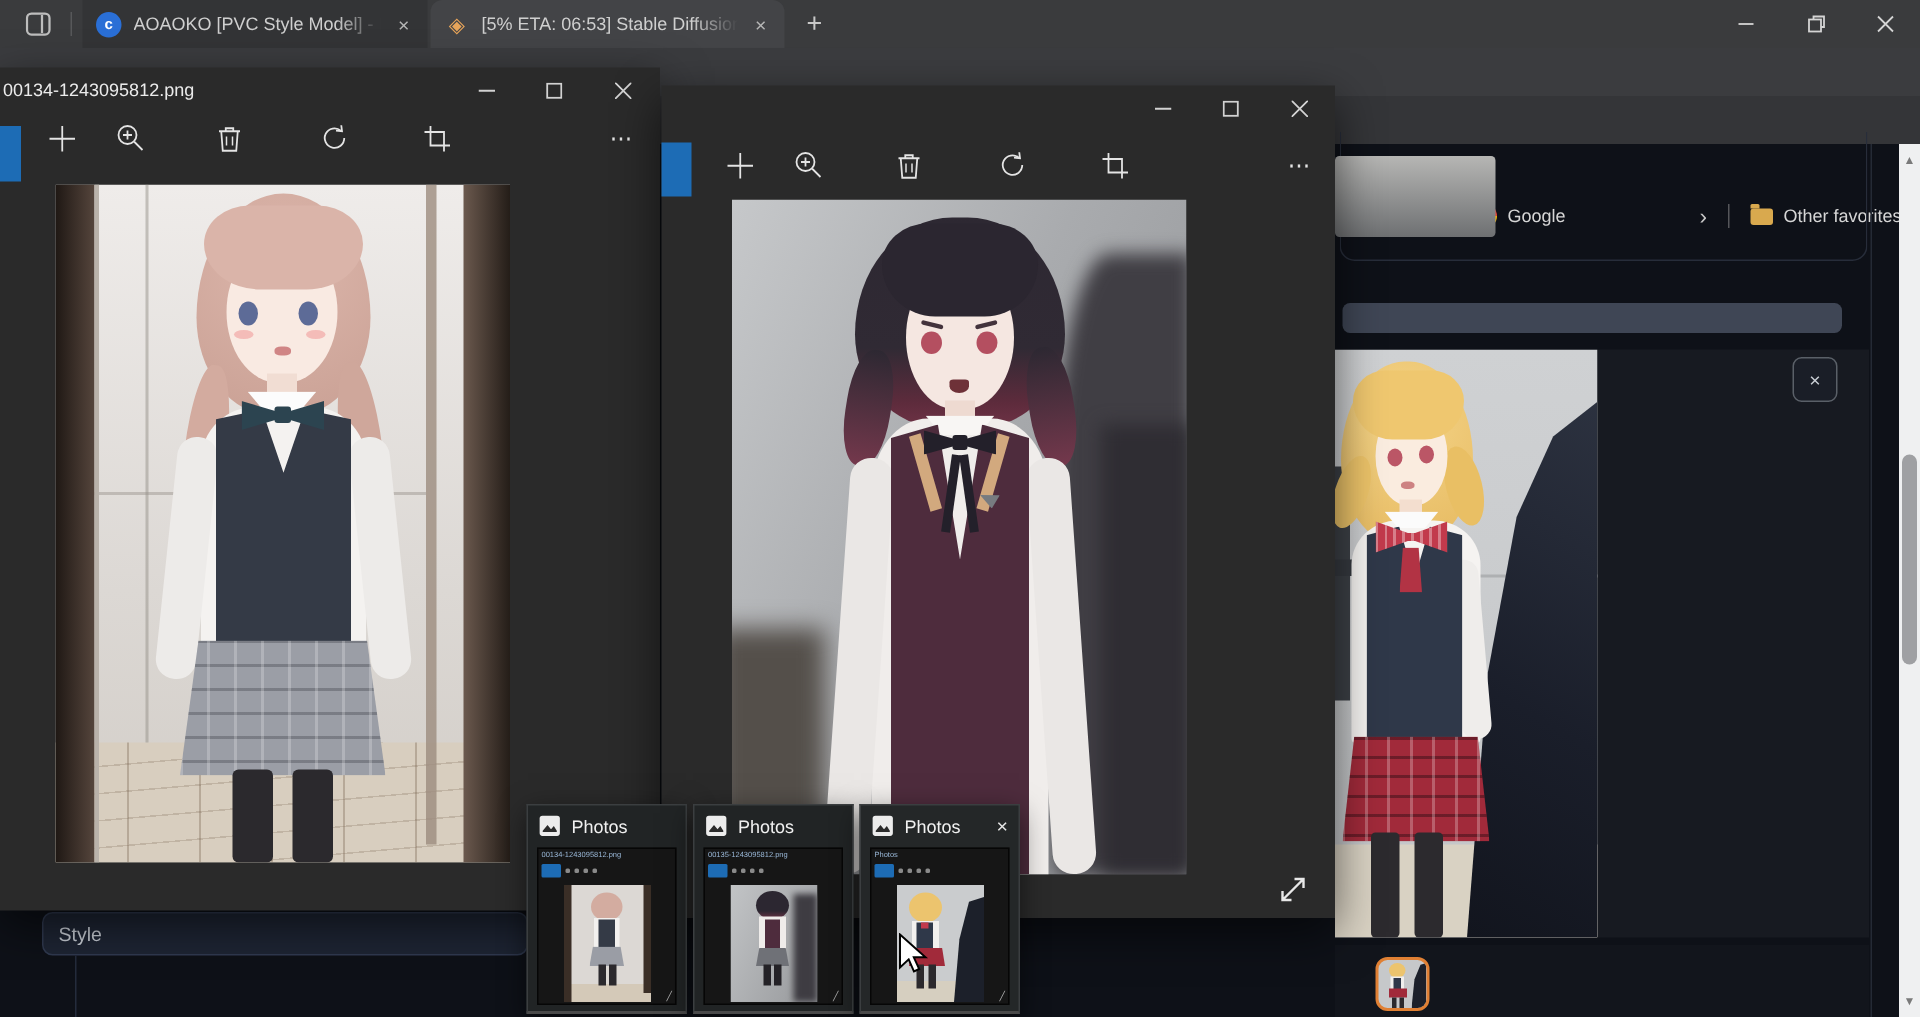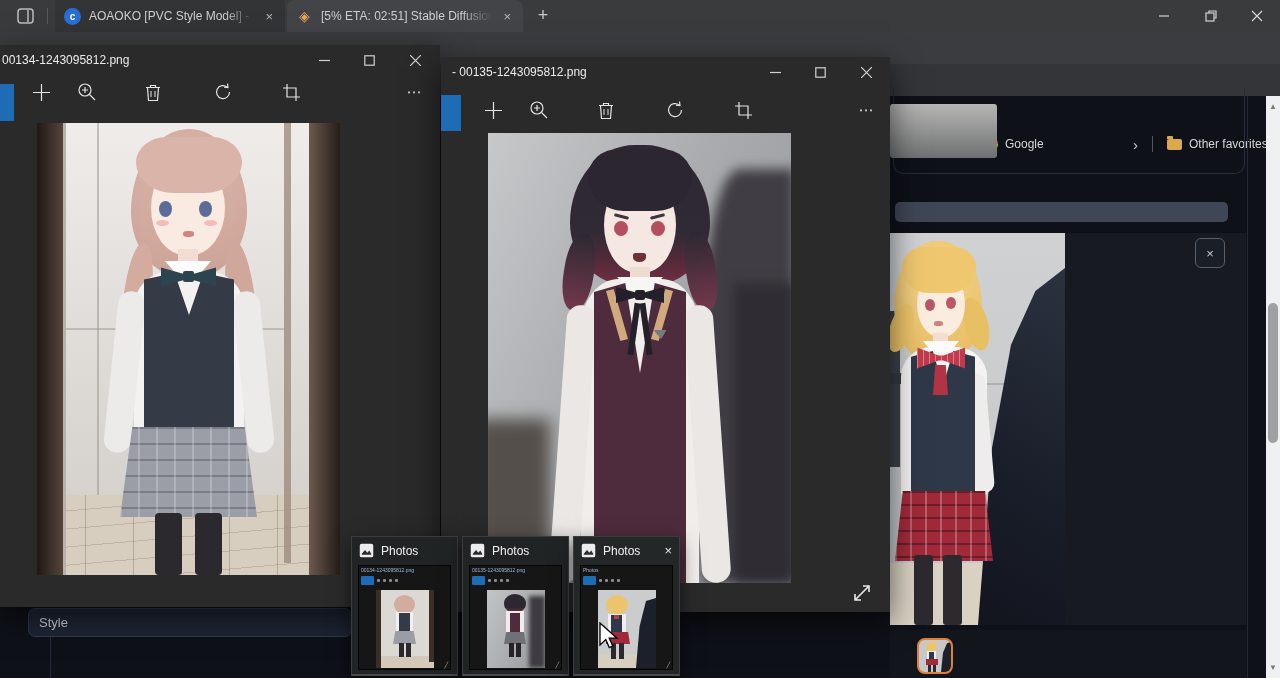--- a/index.html
+++ b/index.html
@@ -78,21 +78,21 @@
     <div class="ab" style="left:47px;top:8px;width:1px;height:16px;background:#57585a"></div>
 
     <div class="ab tab" style="left:55px;width:230px;background:#333436;">
       <span class="fav" style="background:#2a6fd6;color:#fff;font-size:10px;font-weight:bold;">c</span>
       <span class="tab-title">AOAOKO [PVC Style Model] - PV</span>
       <span class="tab-close">×</span>
     </div>
 
     <div class="ab tab" style="left:287px;width:236px;background:#434447;border-radius:8px 8px 0 0;">
       <span class="fav" style="color:#e8a55a;font-size:14px;font-weight:normal;">◈</span>
-      <span class="tab-title">[5% ETA: 02:51] Stable Diffusion</span>
+      <span class="tab-title">[5% ETA: 06:53] Stable Diffusion</span>
       <span class="tab-close">×</span>
     </div>
 
     <div class="ab" style="left:531px;top:4px;width:24px;height:24px;color:#c8c8c8;font-size:18px;text-align:center;line-height:23px;">+</div>
 
     <div class="ab winctl" style="left:1141px;">
         <svg width="12" height="12">
           <line x1="1" y1="6" x2="11" y2="6" stroke="#d4d4d4" stroke-width="1.2"></line>
         </svg>
       </div>
@@ -285,21 +285,20 @@
       <div style="left:107px;top:150px;width:90px;height:162px;background:#343a46;clip-path:polygon(0 4%,34% 0,50% 26%,66% 0,100% 4%,100% 100%,0 100%);"></div>
       <div style="left:124px;top:142px;width:55px;height:24px;background:#2c4450;clip-path:polygon(0 10%,45% 40%,55% 40%,100% 10%,100% 90%,55% 60%,45% 60%,0 90%);"></div>
       <div style="left:146px;top:148px;width:11px;height:11px;background:#2c4450;border-radius:2px;"></div>
       <div style="left:83px;top:304px;width:137px;height:90px;background:#9b9ea6;background-image:repeating-linear-gradient(90deg,rgba(255,255,255,.22) 0 2px,transparent 2px 18px),repeating-linear-gradient(180deg,rgba(60,62,70,.35) 0 2px,transparent 2px 16px);clip-path:polygon(9% 0,91% 0,100% 100%,0 100%);"></div>
       <div style="left:118px;top:390px;width:27px;height:62px;background:#2b292d;border-radius:4px;"></div>
       <div style="left:158px;top:390px;width:27px;height:62px;background:#2b292d;border-radius:4px;"></div>
     </div>
   </div>
 
   <div class="ab pwin" style="left:441px;top:57px;width:449px;height:555px;">
-    <div class="ab ptitle" style="left:11px;top:0;width:290px;">- 00135-1243095812.png</div>
     <div class="ab pctl" style="left:312px;top:0;">
         <svg width="11" height="11">
           <line x1="0" y1="5.5" x2="11" y2="5.5" stroke="#d2d2d2" stroke-width="1.2"></line>
         </svg>
       </div>
     <div class="ab pctl" style="left:357px;top:0;">
         <svg width="11" height="11">
           <rect x="0.8" y="0.8" width="9.4" height="9.4" fill="none" stroke="#d2d2d2" stroke-width="1.2"></rect>
         </svg>
       </div>

